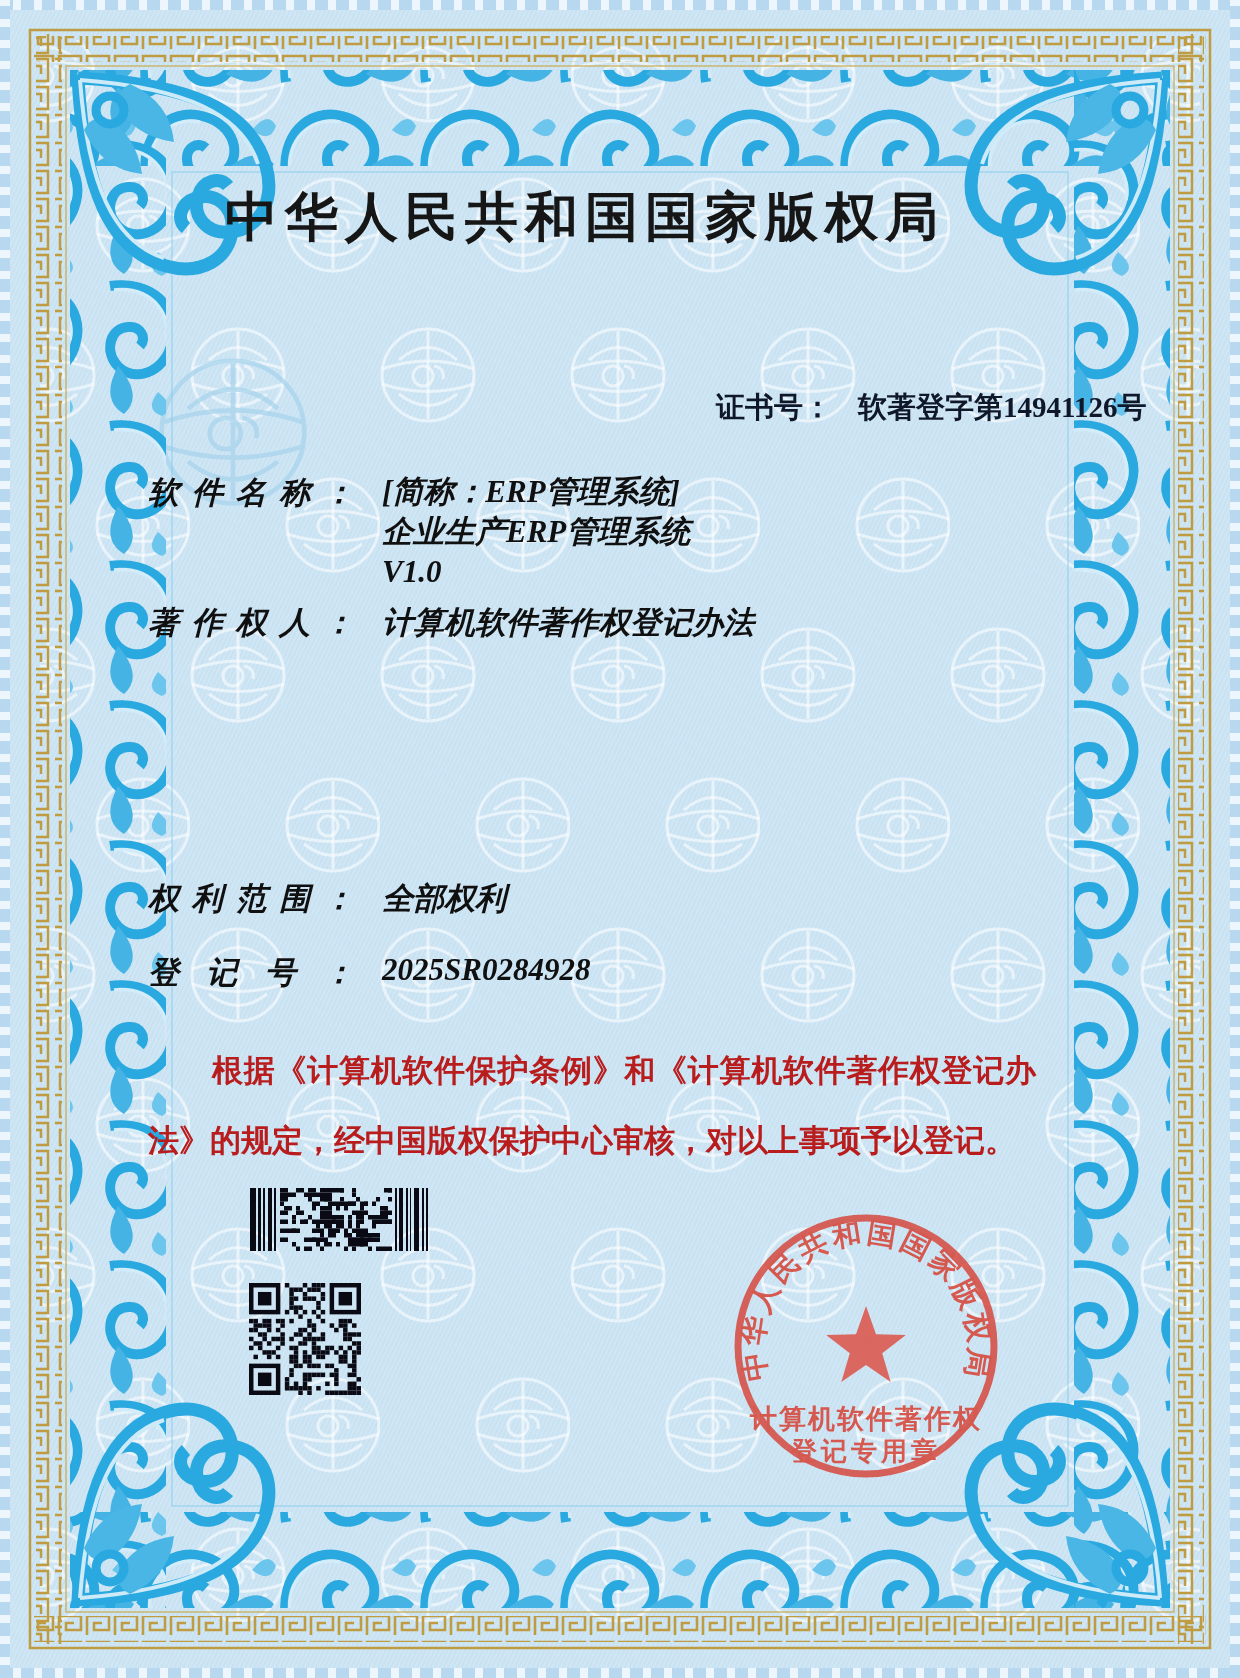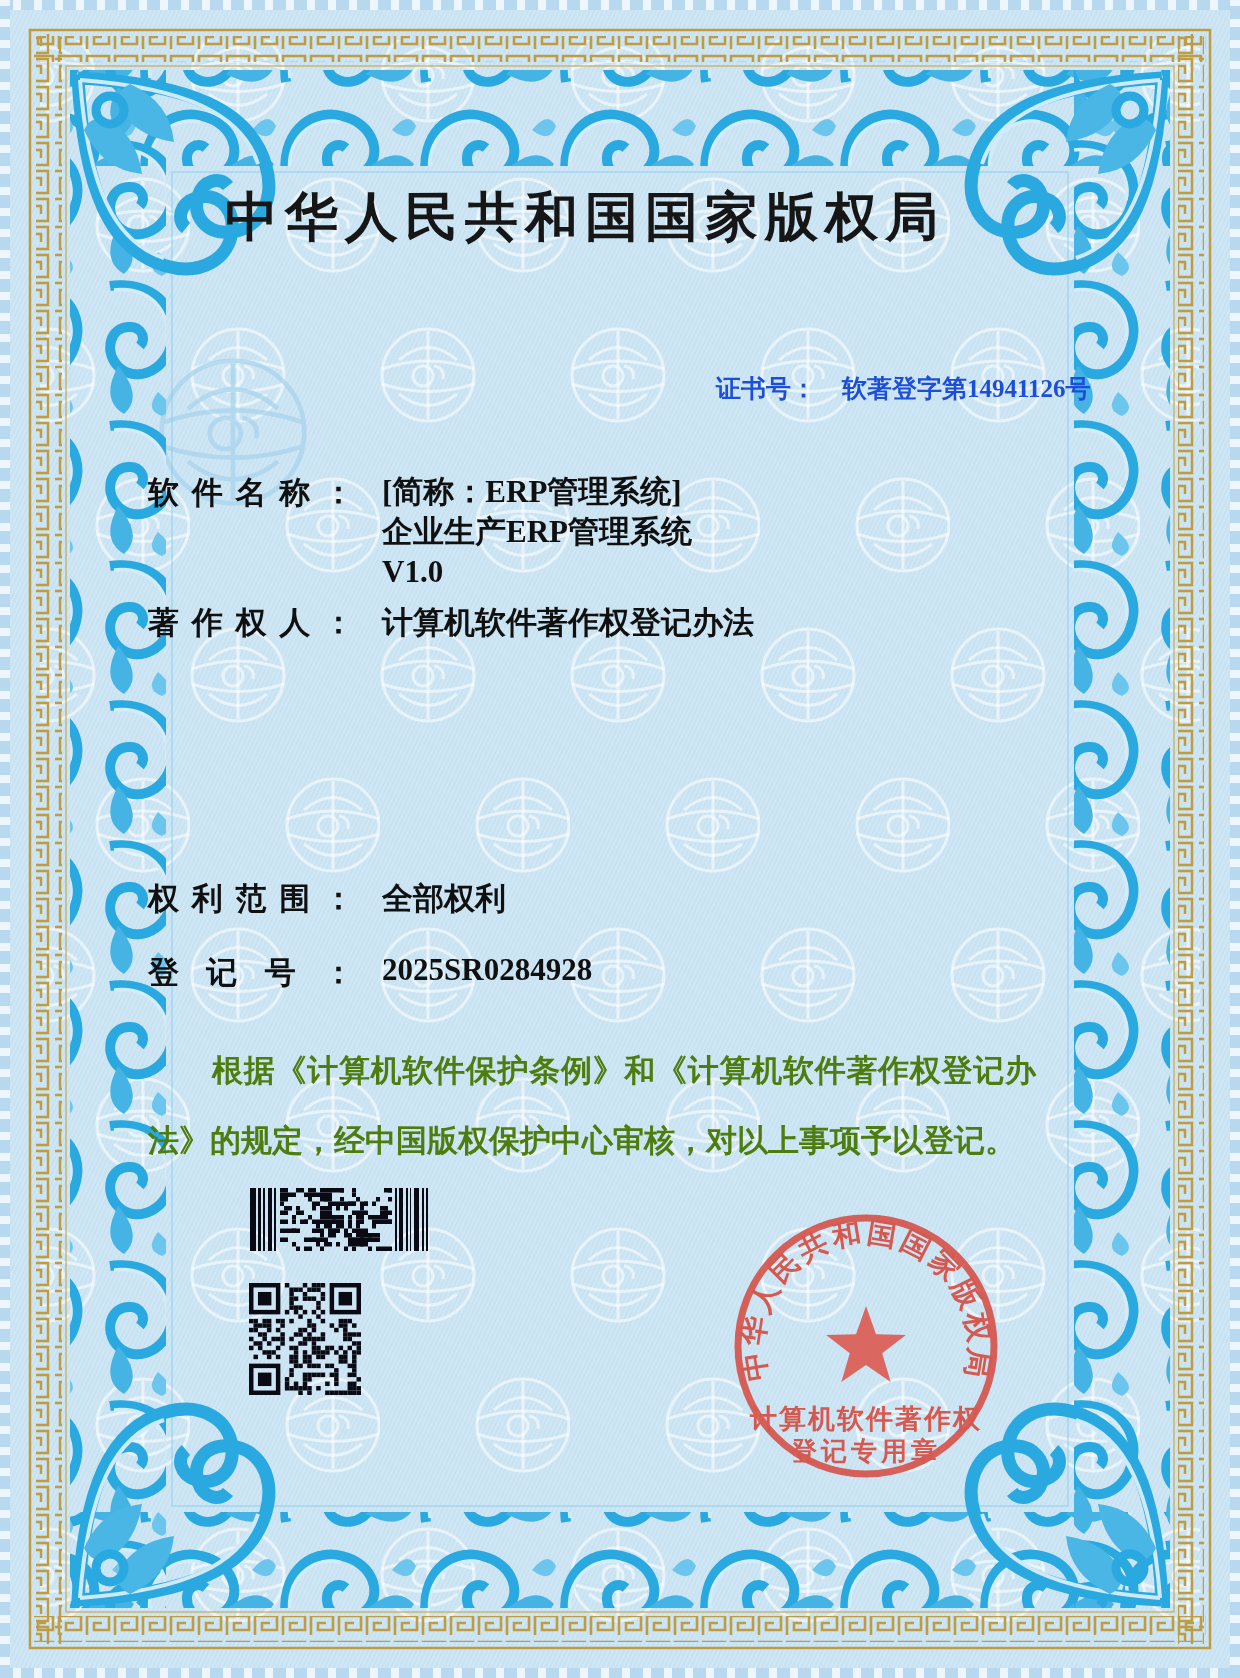--- a/index.html
+++ b/index.html
@@ -20,36 +20,36 @@
 
   .bg-svg{position:absolute;left:0;top:0;z-index:1;}
   .content{position:absolute;inset:0;z-index:2;}
 
   .t1,.t2{
     position:absolute;left:40px;width:1090px;text-align:center;
     font-weight:700;color:#161616;font-size:53px;letter-spacing:7px;white-space:nowrap;
   }
   .t1{top:182px}.t2{top:259px}
 
-  .certno{position:absolute;top:372px;left:716px;font-size:25px;font-weight:700;color:#1d4ed8;white-space:nowrap;}
+  .certno{position:absolute;top:388px;left:716px;font-size:29px;font-weight:700;color:#0f172a;white-space:nowrap;}
   .certno .v{margin-left:26px}
 
-  .field{position:absolute;left:148px;font-size:31px;font-weight:700;color:#101010;white-space:nowrap;}
+  .field{position:absolute;left:148px;font-size:31px;font-weight:700;color:#101010;white-space:nowrap;font-style:italic;}
   .field .lab{display:inline-block;width:206px;text-align:justify;text-align-last:justify;vertical-align:top;}
   .field .val{display:inline-block;margin-left:28px;vertical-align:top;}
   .f-name{top:472px}
   .f-name .val div{line-height:40px;}
   .f-owner{top:602px}
   .f-acq{top:806px}
   .f-scope{top:878px}
   .f-reg{top:952px}
 
   .stmt{
     position:absolute;left:148px;top:1036px;width:888px;
-    font-size:31px;font-weight:700;line-height:70px;color:#4d7c0f;
+    font-size:31px;font-weight:700;line-height:70px;color:#b91c1c;
     text-align:justify;text-indent:64px;
   }
 
   .date{position:absolute;top:1466px;left:665px;width:402px;text-align:center;
         font-size:34px;font-weight:700;color:#111;letter-spacing:1px;}
 
   .code{position:absolute;}
   #barcode-svg{left:250px;top:1188px;}
   #qr-svg{left:249px;top:1283px;}
   #seal-svg{position:absolute;left:696px;top:1176px;opacity:.9;mix-blend-mode:multiply;}

